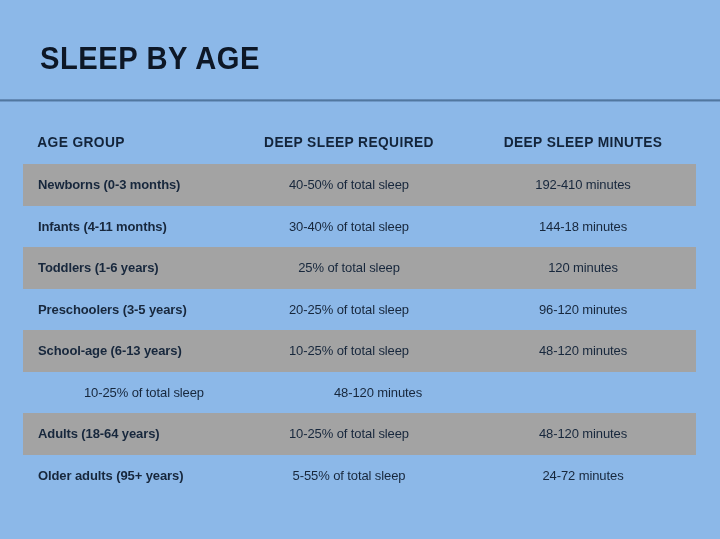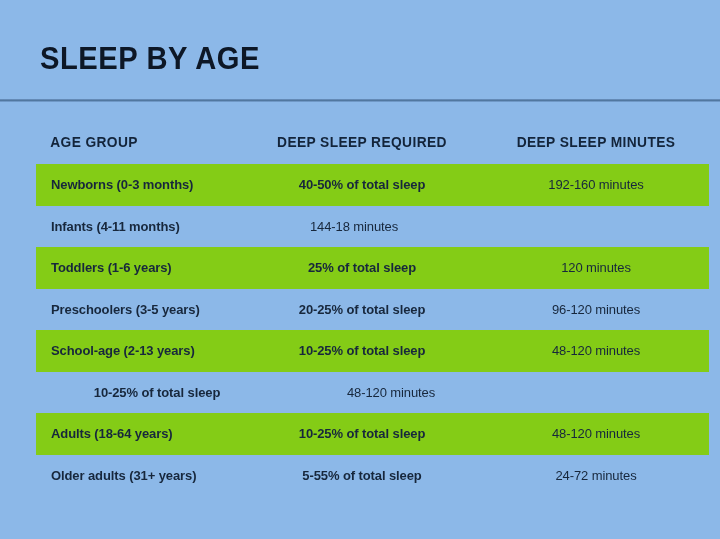--- a/index.html
+++ b/index.html
@@ -52,21 +52,21 @@
     left: 0;
     top: 99px;
     width: 720px;
     height: 3px;
     background: linear-gradient(to bottom, #6d93c2 0%, #51779f 50%, #7fa9da 100%);
   }
 
   
   .table-wrap {
     position: absolute;
-    left: 36px;
+    left: 23px;
     top: 120px;
     width: 673px;
   }
 
   .col-head-row {
     display: flex;
     align-items: center;
     height: 44px;
   }
   .col-head {
@@ -97,42 +97,42 @@
   .rows {
     position: relative;
   }
   .data-row {
     display: flex;
     align-items: center;
     height: 41.5px;
     background: transparent;
   }
   .data-row.striped {
-    background: #84cc16;
+    background: #a3a3a3;
     justify-content: flex-end;
   }
 
   .cell {
     font-size: 13px;
     color: #17273c;
     font-weight: bold;
     letter-spacing: -0.1px;
     white-space: nowrap;
     font-family: "Liberation Sans", sans-serif;
   }
   .cell.c1 {
     width: 205px;
     padding-left: 15px;
     box-sizing: border-box;
     text-align: left;
   }
   .cell.c2 {
     width: 242px;
     text-align: center;
-    font-weight: bold;
+    font-weight: normal;
   }
   .cell.c3 {
     width: 226px;
     text-align: center;
     font-weight: normal;
   }
 </style>
 </head>
 <body>
 
@@ -149,58 +149,59 @@
       <div class="col-head c1">AGE GROUP</div>
       <div class="col-head c2">DEEP SLEEP REQUIRED</div>
       <div class="col-head c3">DEEP SLEEP MINUTES</div>
     </div>
 
     <div class="rows">
 
       <div class="data-row striped">
         <div class="cell c1">Newborns (0-3 months)</div>
         <div class="cell c2">40-50% of total sleep</div>
-        <div class="cell c3">192-160 minutes</div>
+        <div class="cell c3">192-410 minutes</div>
       </div>
 
       <div class="data-row">
         <div class="cell c1">Infants (4-11 months)</div>
+        <div class="cell c2">30-40% of total sleep</div>
         <div class="cell c3">144-18 minutes</div>
       </div>
 
       <div class="data-row striped">
         <div class="cell c1">Toddlers (1-6 years)</div>
         <div class="cell c2">25% of total sleep</div>
         <div class="cell c3">120 minutes</div>
       </div>
 
       <div class="data-row">
         <div class="cell c1">Preschoolers (3-5 years)</div>
         <div class="cell c2">20-25% of total sleep</div>
         <div class="cell c3">96-120 minutes</div>
       </div>
 
       <div class="data-row striped">
-        <div class="cell c1">School-age (2-13 years)</div>
+        <div class="cell c1">School-age (6-13 years)</div>
         <div class="cell c2">10-25% of total sleep</div>
         <div class="cell c3">48-120 minutes</div>
       </div>
 
       <div class="data-row">
         <div class="cell c2">10-25% of total sleep</div>
         <div class="cell c3">48-120 minutes</div>
       </div>
 
       <div class="data-row striped">
         <div class="cell c1">Adults (18-64 years)</div>
         <div class="cell c2">10-25% of total sleep</div>
         <div class="cell c3">48-120 minutes</div>
       </div>
 
       <div class="data-row">
-        <div class="cell c1">Older adults (31+ years)</div>
+        <div class="cell c1">Older adults (95+ years)</div>
         <div class="cell c2">5-55% of total sleep</div>
         <div class="cell c3">24-72 minutes</div>
       </div>
 
     </div>
   </div>
 </div>
 
 </body></html>

